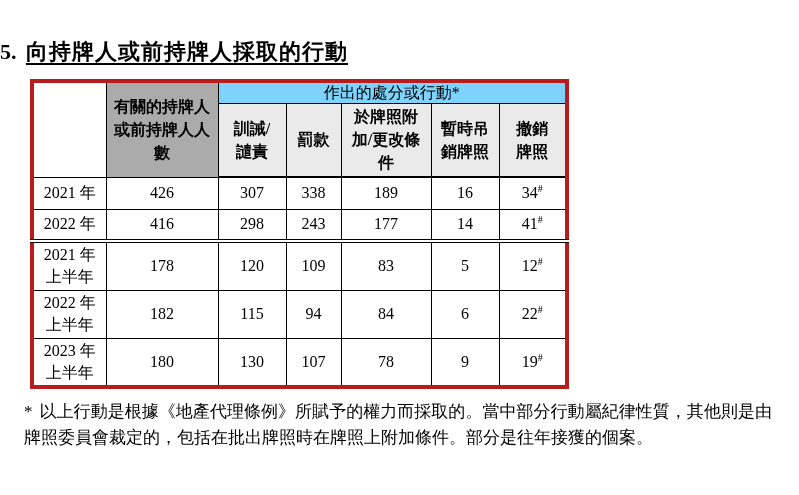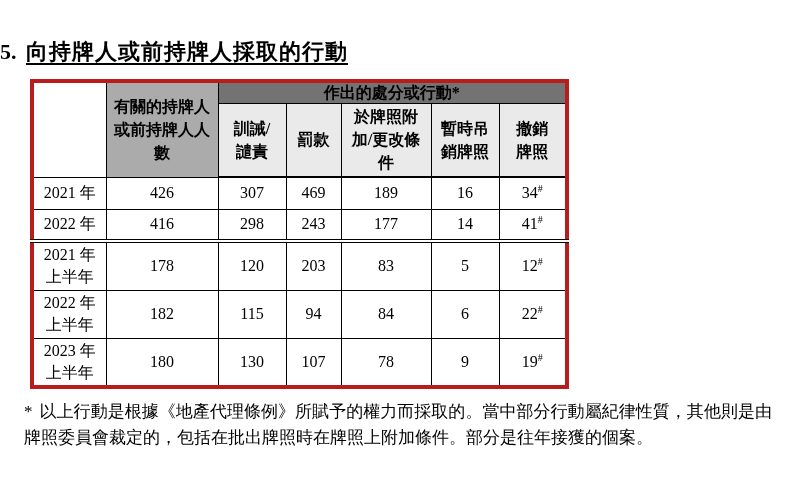--- a/index.html
+++ b/index.html
@@ -33,22 +33,22 @@
     padding: 1px 2px;
   }
   th.corner { background: #ffffff; }
   th.licensees-head {
     background: #ABABAB;
     font-weight: bold;
     white-space: pre-line;
     line-height: 1.45;
   }
   th.actions-head {
-    background: #737373;
-    font-weight: bold;
+    background: #7dd3fc;
+    font-weight: normal;
     height: 17px;
     line-height: 1.1;
   }
   tr.subhead th {
     background: #EAEAEA;
     font-weight: bold;
     white-space: pre-line;
     line-height: 1.45;
     height: 74px;
     border-bottom: 2px solid #000;
@@ -108,40 +108,40 @@
 銷牌照</th>
         <th>撤銷
 牌照</th>
       </tr>
     </thead>
     <tbody>
       <tr class="data-row">
         <td class="year">2021 年</td>
         <td>426</td>
         <td>307</td>
-        <td>469</td>
+        <td>338</td>
         <td>189</td>
         <td>16</td>
         <td><span>34</span><sup>#</sup></td>
       </tr>
       <tr class="data-row">
         <td class="year">2022 年</td>
         <td>416</td>
         <td>298</td>
         <td>243</td>
         <td>177</td>
         <td>14</td>
         <td><span>41</span><sup>#</sup></td>
       </tr>
       <tr class="data-row tall section-divider">
         <td class="year">2021 年
 上半年</td>
         <td>178</td>
         <td>120</td>
-        <td>203</td>
+        <td>109</td>
         <td>83</td>
         <td>5</td>
         <td><span>12</span><sup>#</sup></td>
       </tr>
       <tr class="data-row tall">
         <td class="year">2022 年
 上半年</td>
         <td>182</td>
         <td>115</td>
         <td>94</td>

